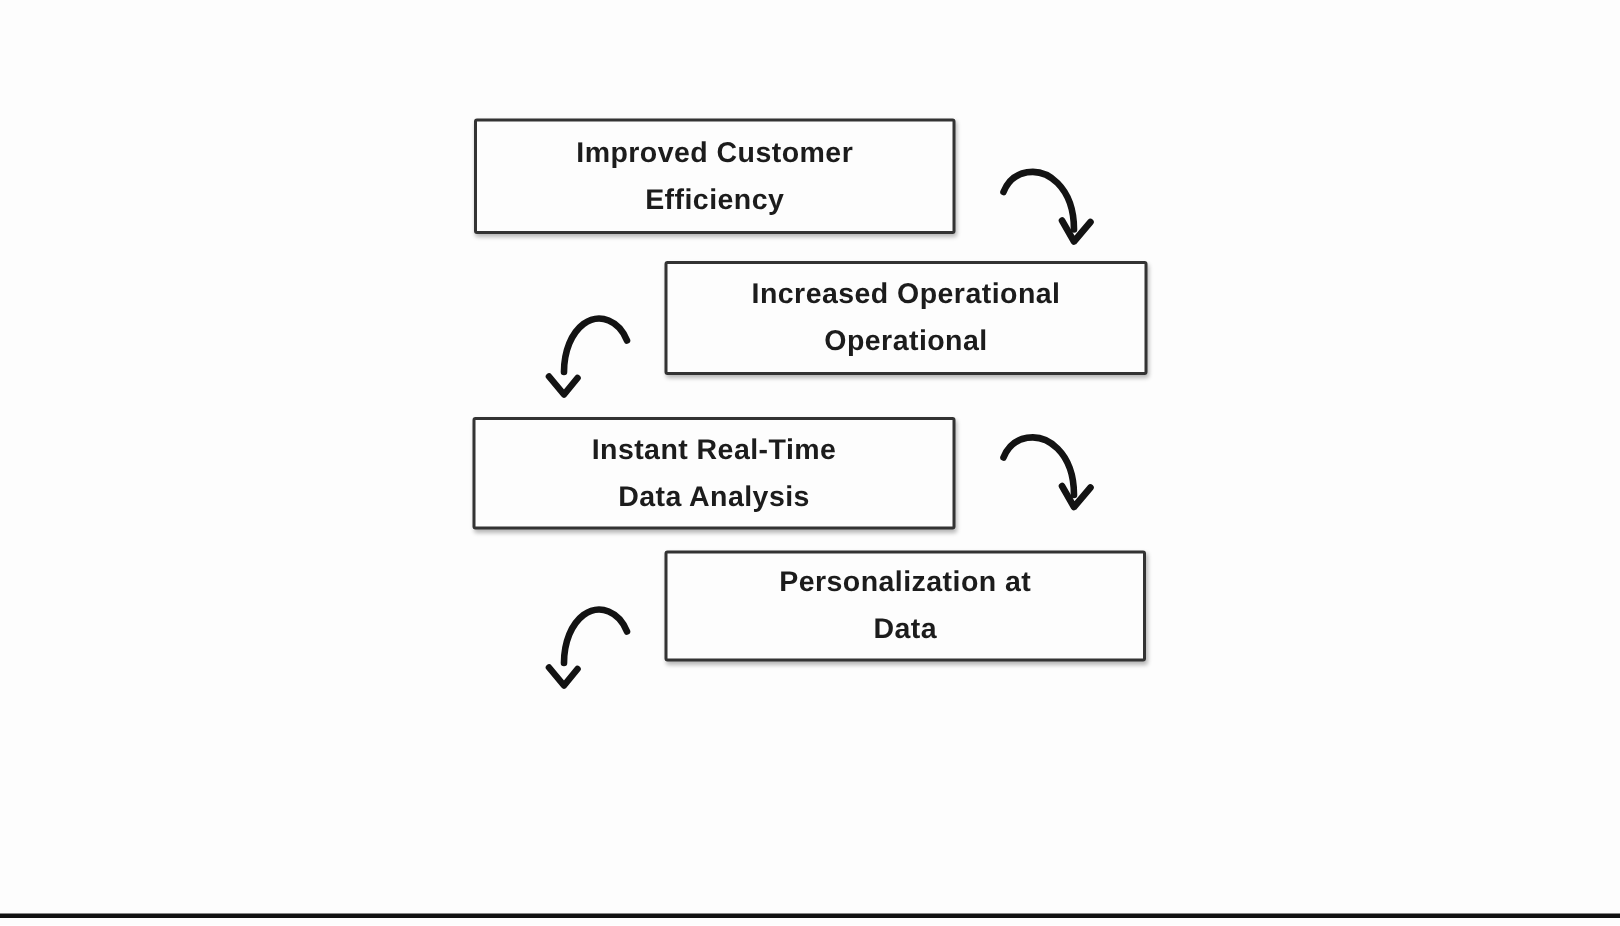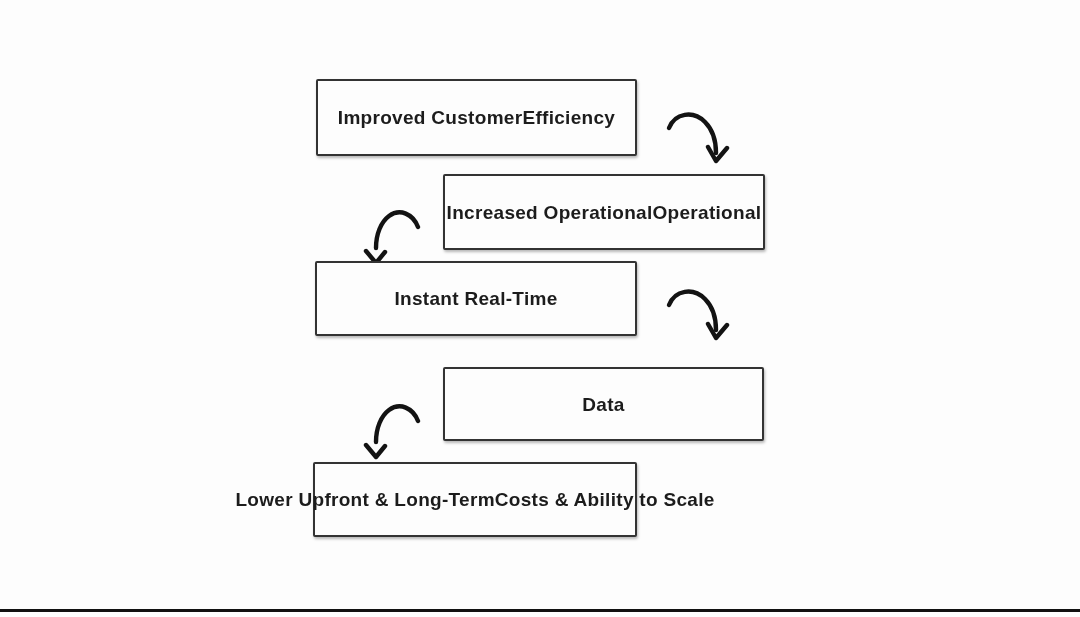--- a/index.html
+++ b/index.html
@@ -16,37 +16,37 @@
     font-family: "Liberation Sans", "DejaVu Sans", sans-serif;
   }
   .flow-box {
     position: absolute;
     box-sizing: border-box;
     border: 2px solid var(--box-border, #333333);
     background: var(--box-fill, #fdfdfd);
     border-radius: 2px;
     box-shadow: 1px 2px 3px rgba(0,0,0,0.28);
     display: flex;
-    flex-direction: row;
+    flex-direction: column;
     align-items: center;
     justify-content: center;
     text-align: center;
   }
   .box-line {
     display: block;
     font-size: 19px;
     font-weight: 700;
     letter-spacing: 0.3px;
     line-height: 31px;
     color: var(--text, #1c1c1c);
     white-space: nowrap;
   }
   .box-pos-1 { left: 316px; top: 79px;  width: 321px; height: 77px; }
   .box-pos-2 { left: 443px; top: 174px; width: 322px; height: 76px; }
-  .box-pos-3 { left: 315px; top: 261px; width: 322px; height: 75px; }
+  .box-pos-3 { left: 315px; top: 278px; width: 322px; height: 75px; }
   .box-pos-4 { left: 443px; top: 367px; width: 321px; height: 74px; }
   .box-pos-5 { left: 313px; top: 462px; width: 324px; height: 75px; }
 
   .arrow {
     position: absolute;
     width: 66px;
     height: 58px;
   }
   .arrow svg {
     display: block;
@@ -98,40 +98,38 @@
 
   <div class="arrow arrow-pos-2">
     <svg viewBox="0 0 66 58" aria-hidden="true">
       <path d="M60,19 C55,6 42,0 31,8 C23,14 18,26 18,40"></path>
       <path d="M8,43 L18,55 L27,44"></path>
     </svg>
   </div>
 
   <div class="flow-box box-pos-3">
     <span class="box-line">Instant Real-Time</span>
+    <span class="box-line">Data Analysis</span>
   </div>
 
   <div class="arrow arrow-pos-3">
     <svg viewBox="0 0 66 56" aria-hidden="true">
       <path d="M5,17 C11,2 29,-1 41,11 C48,18 52,28 52,42"></path>
       <path d="M44,36 L52,50 L63,37"></path>
     </svg>
   </div>
 
   <div class="flow-box box-pos-4">
+    <span class="box-line">Personalization at</span>
     <span class="box-line">Data</span>
   </div>
 
   <div class="arrow arrow-pos-4">
     <svg viewBox="0 0 66 58" aria-hidden="true">
       <path d="M60,19 C55,6 42,0 31,8 C23,14 18,26 18,40"></path>
       <path d="M8,43 L18,55 L27,44"></path>
     </svg>
   </div>
 
-  <div class="flow-box box-pos-5">
-    <span class="box-line">Lower Upfront &amp; Long-Term</span>
-    <span class="box-line">Costs &amp; Ability to Scale</span>
-  </div>
 
   <div class="bottom-rule"></div>
 
 </div>
 
 </body></html>

